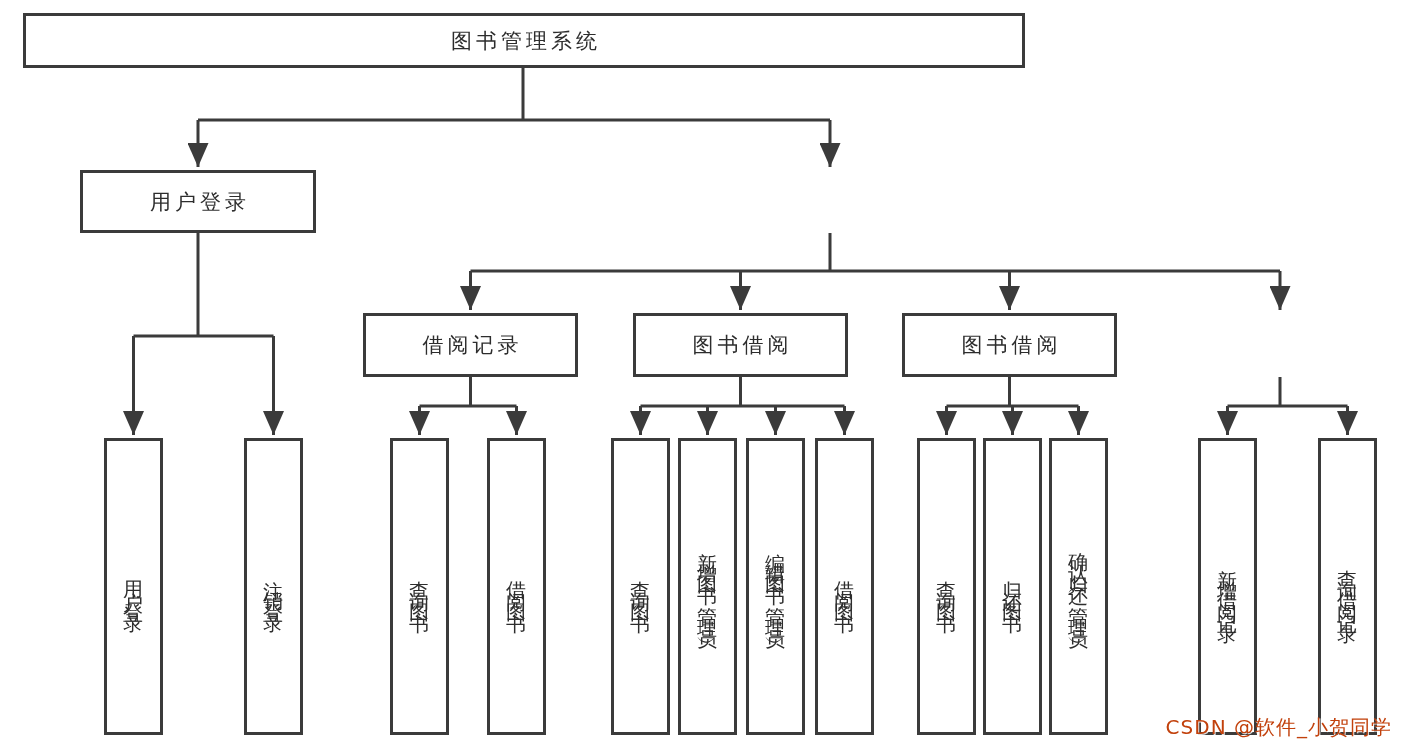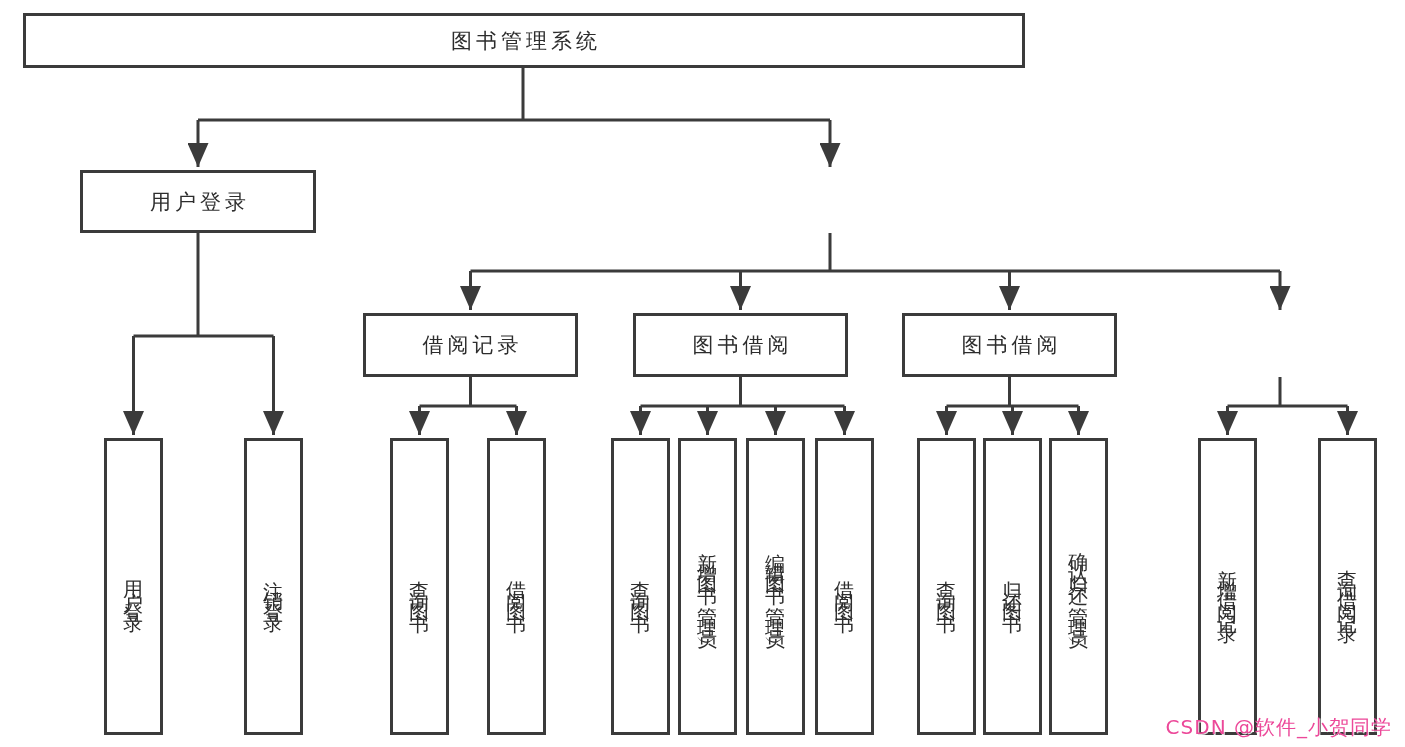--- a/index.html
+++ b/index.html
@@ -48,21 +48,21 @@
     letter-spacing: 11px;
     color: #2d2d2d;
     white-space: nowrap;
   }
   .watermark {
     position: absolute;
     right: 13px;
     top: 714px;
     font-size: 20px;
     letter-spacing: 1px;
-    color: #ec4899;
+    color: #c2410c;
     text-shadow: 1px 1px 0 rgba(255,255,255,0.85);
     z-index: 2;
     white-space: nowrap;
   }
 </style>
 </head>
 <body>
 
 <div class="canvas">
 

